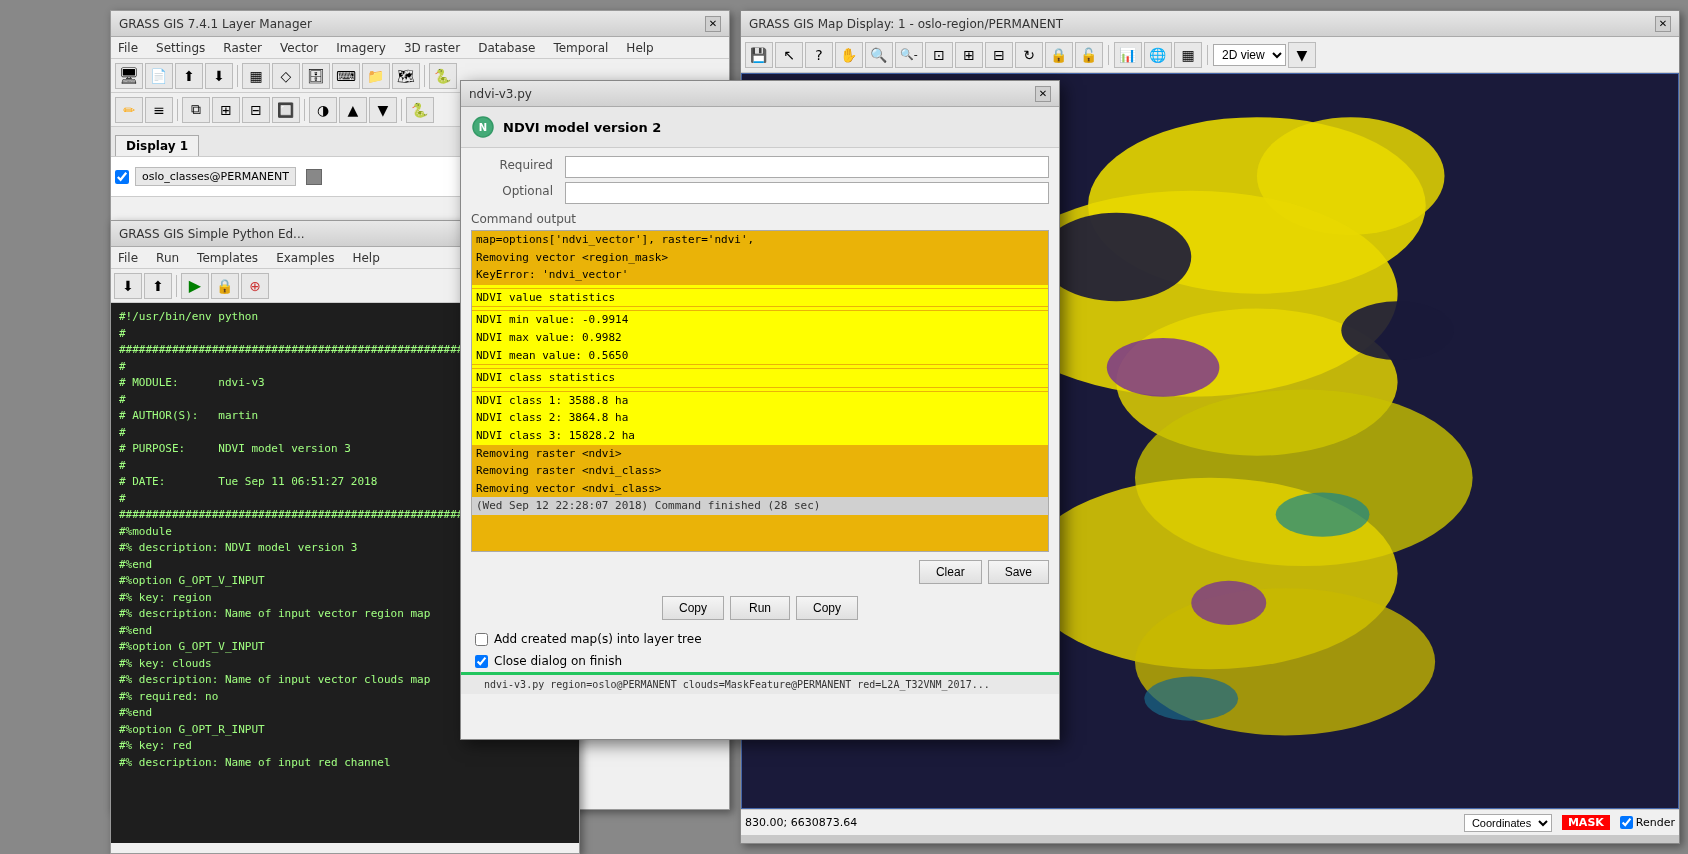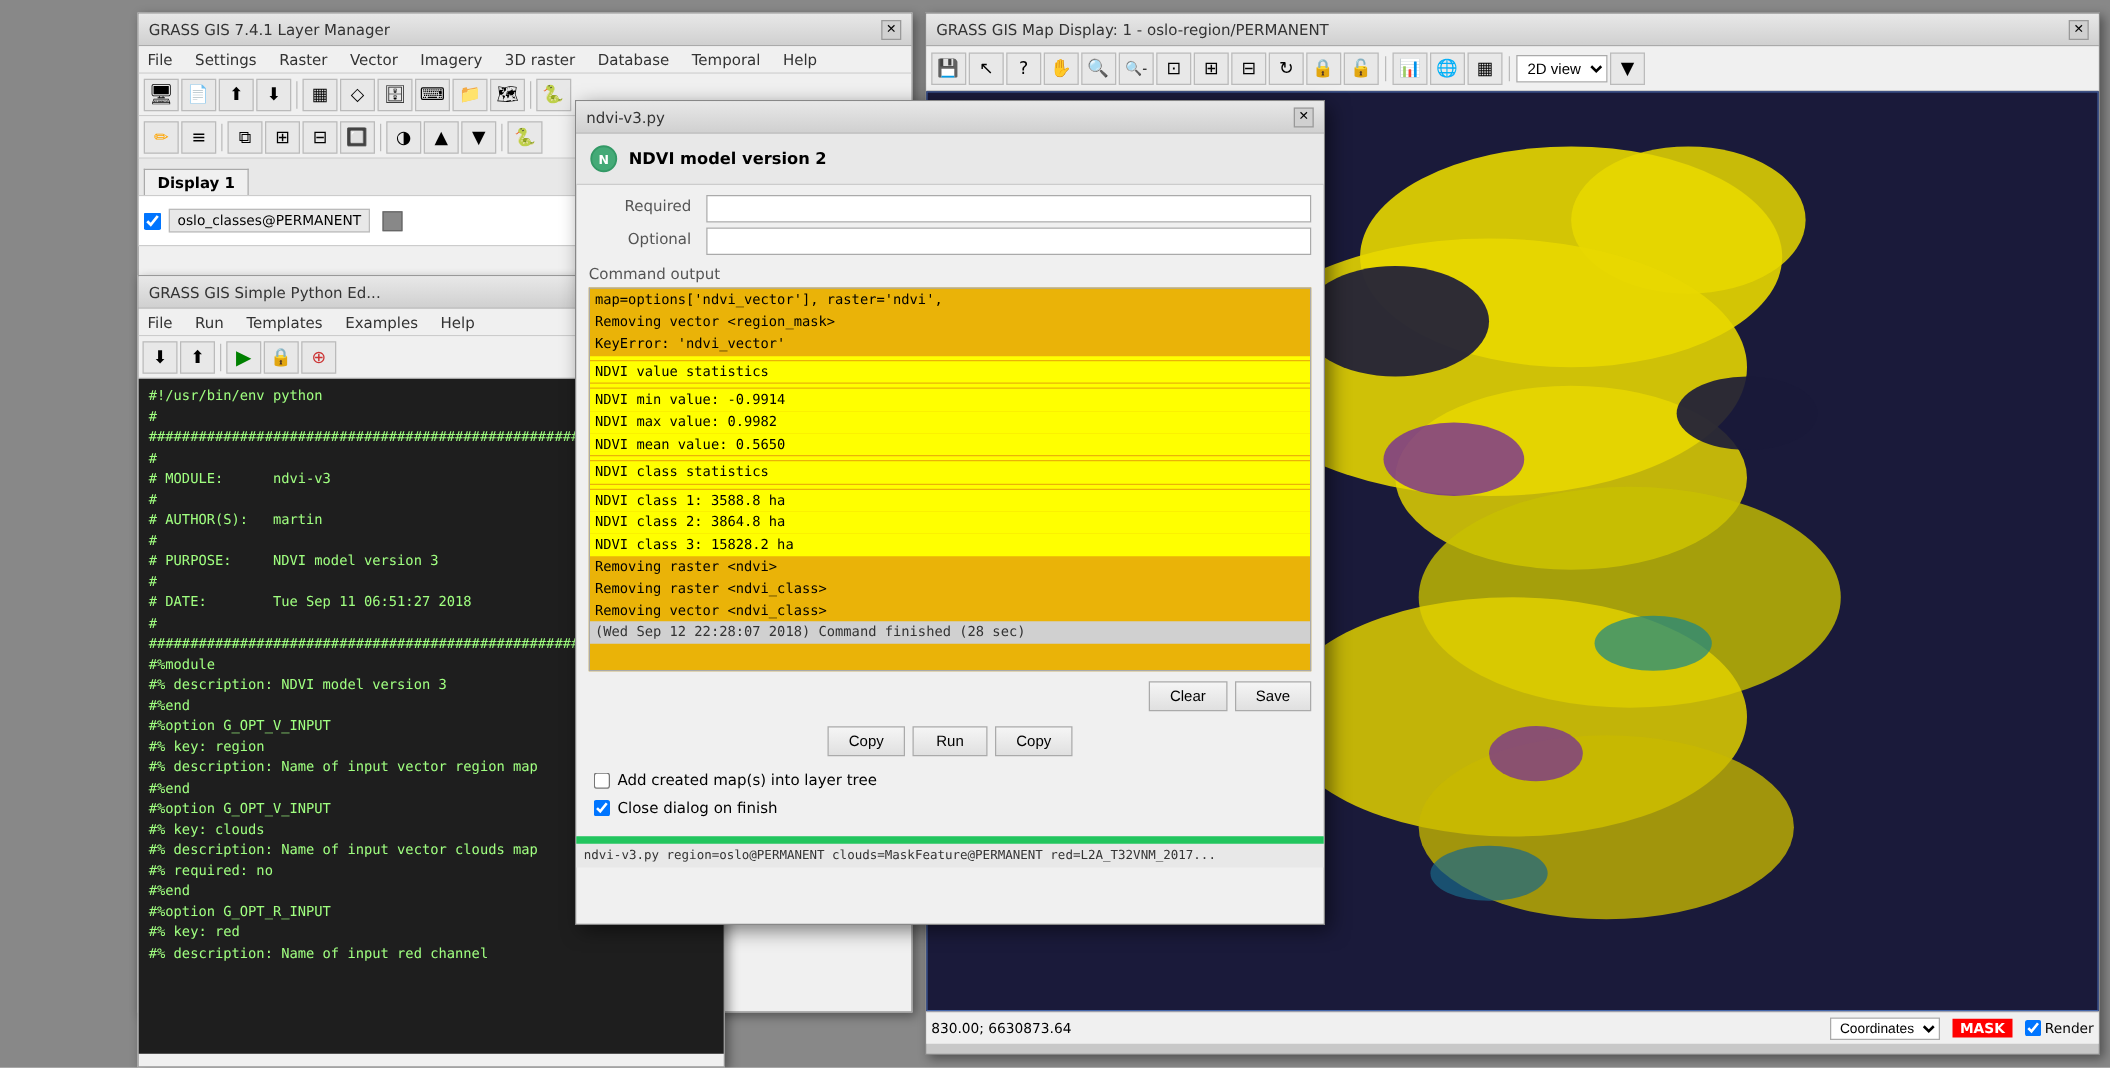--- a/index.html
+++ b/index.html
@@ -274,30 +274,29 @@
       background: linear-gradient(to bottom, #f5f5f5, #e0e0e0);
       border: 1px solid #aaa;
     }
     .ndvi-checkbox-row {
       padding: 4px 14px;
       display: flex;
       align-items: center;
       gap: 6px;
     }
     .ndvi-command-line {
-      padding: 4px 6px;
+      padding: 4px 23px;
       background: #e8e8e8;
-      border-top: 6px solid #22c55e;
+      border-top: 3px solid #22c55e;
       font-size: 10px;
       color: #333;
       font-family: monospace;
       white-space: nowrap;
       overflow: hidden;
       text-overflow: ellipsis;
-      margin-top: 12px;
     }
 
     
     .map-display {
       position: absolute;
       top: 10px;
       left: 740px;
       width: 940px;
       height: 834px;
       background: #c8c8c8;

